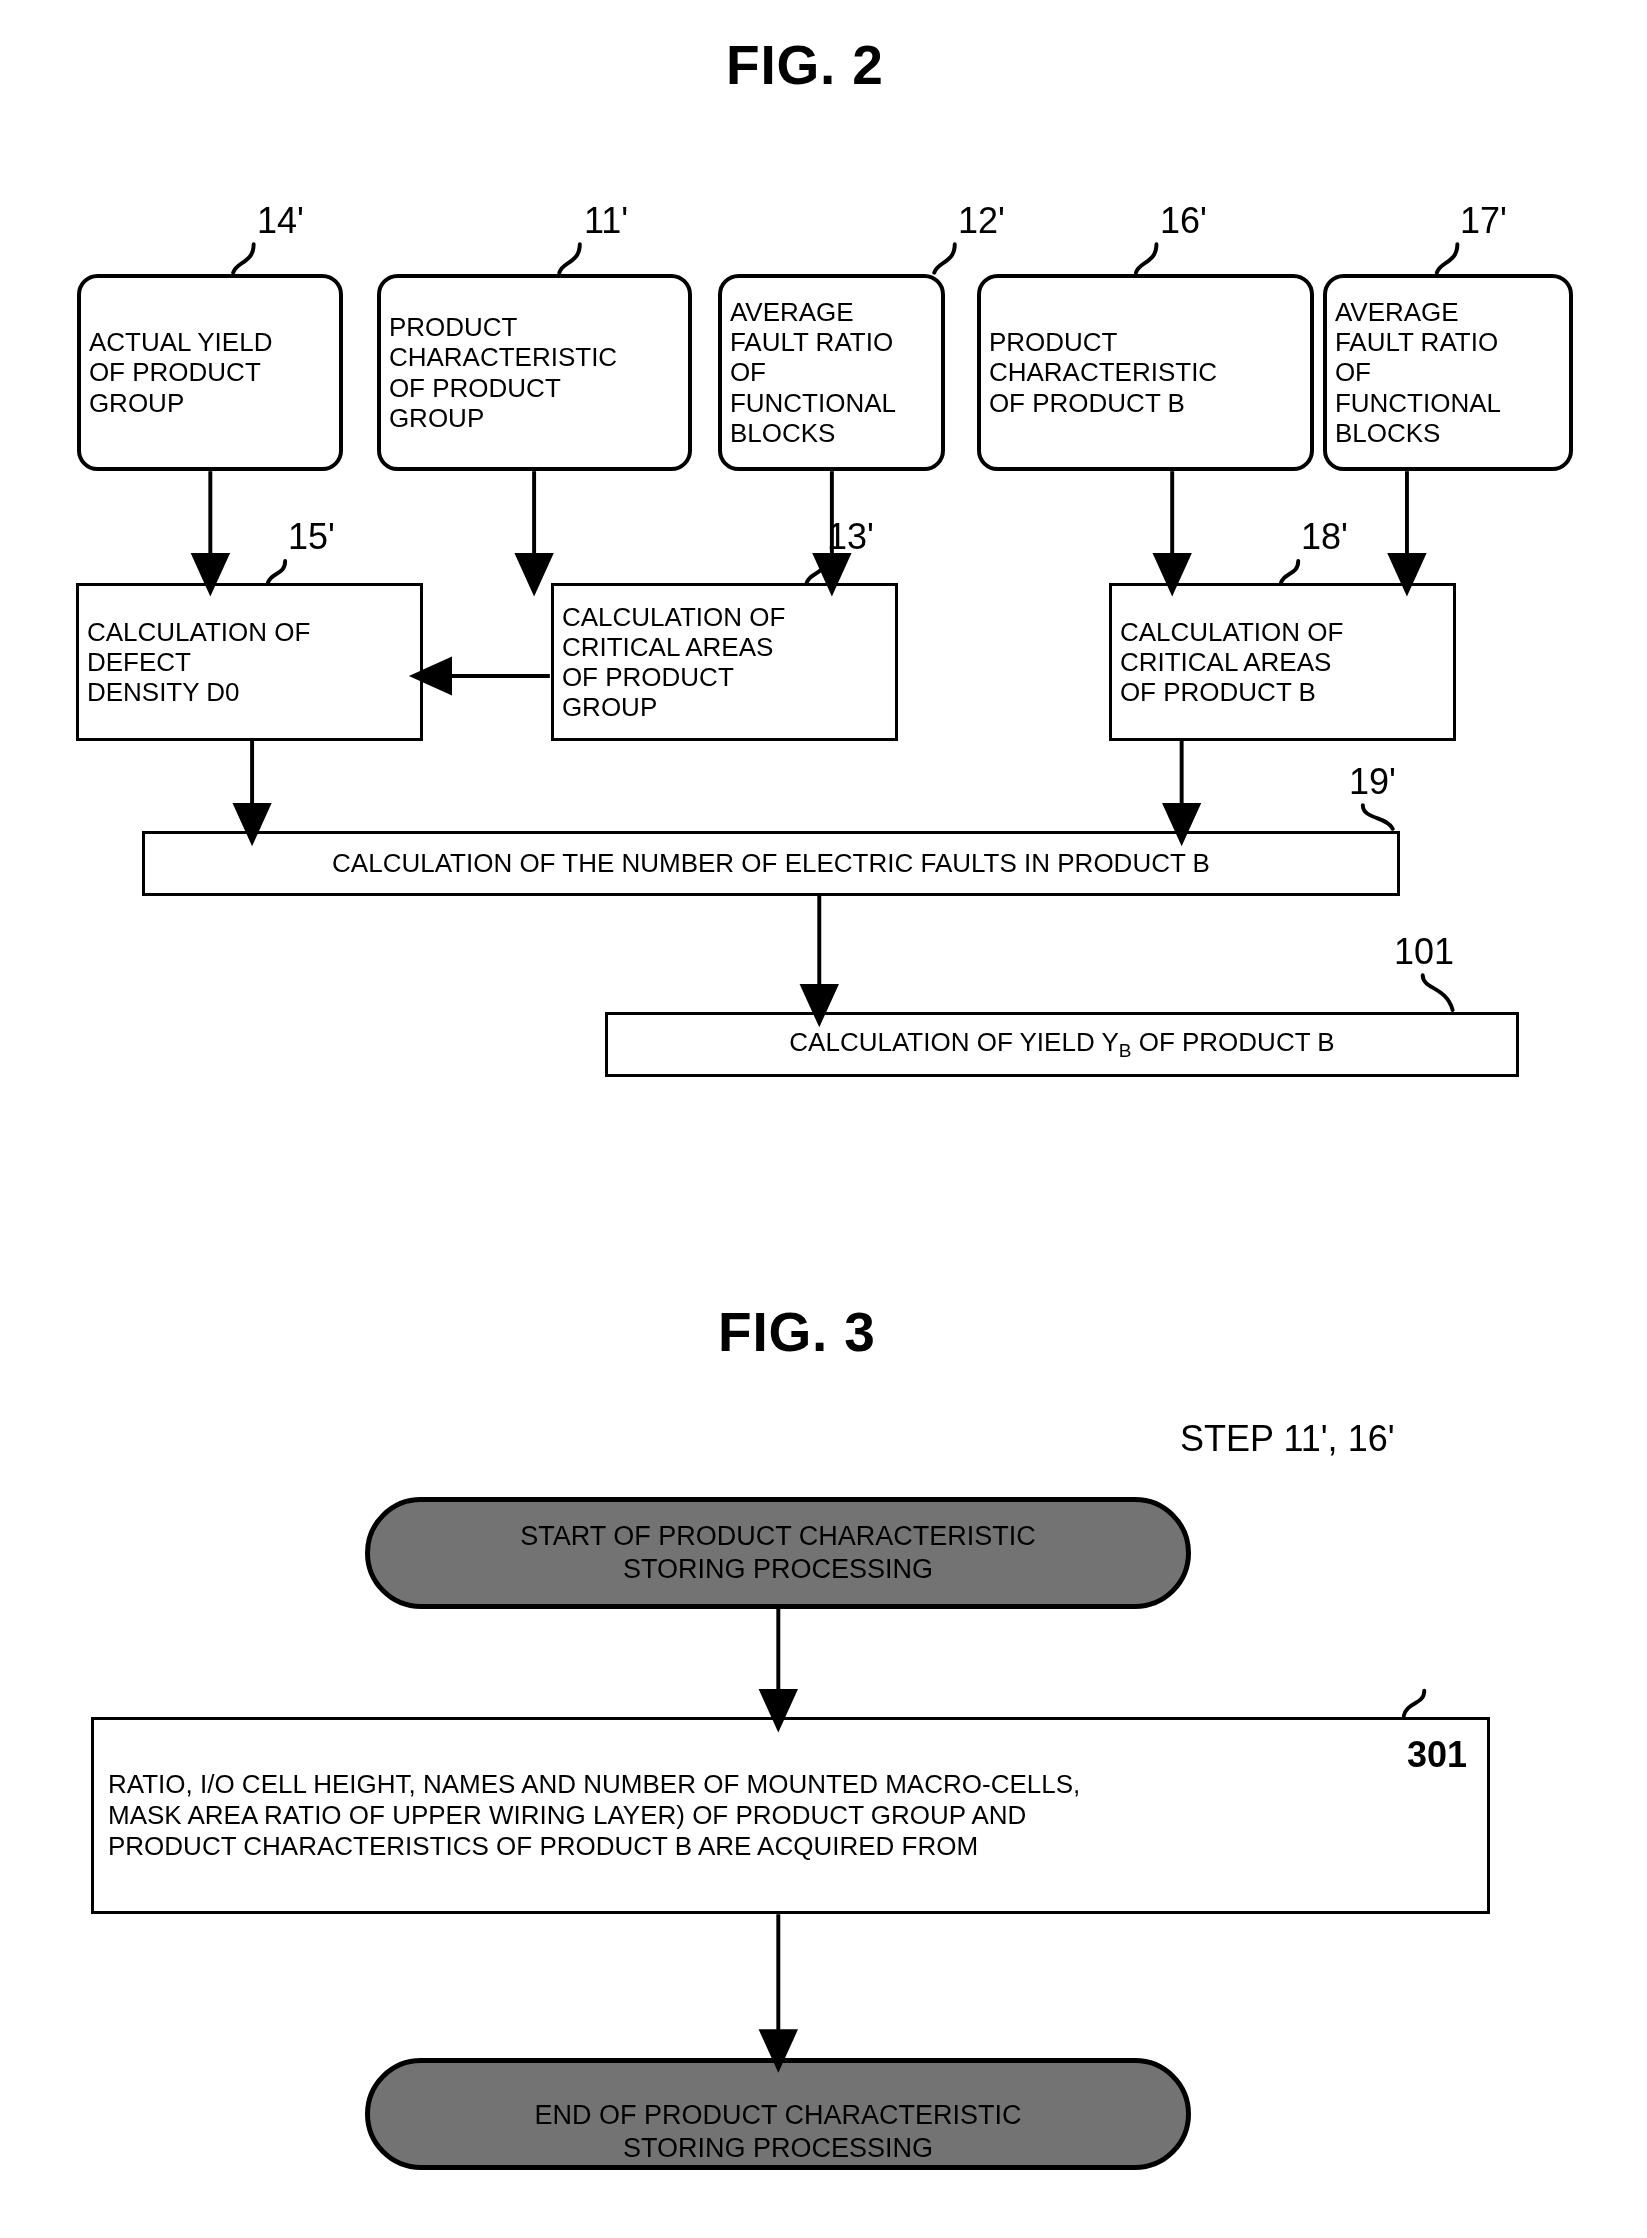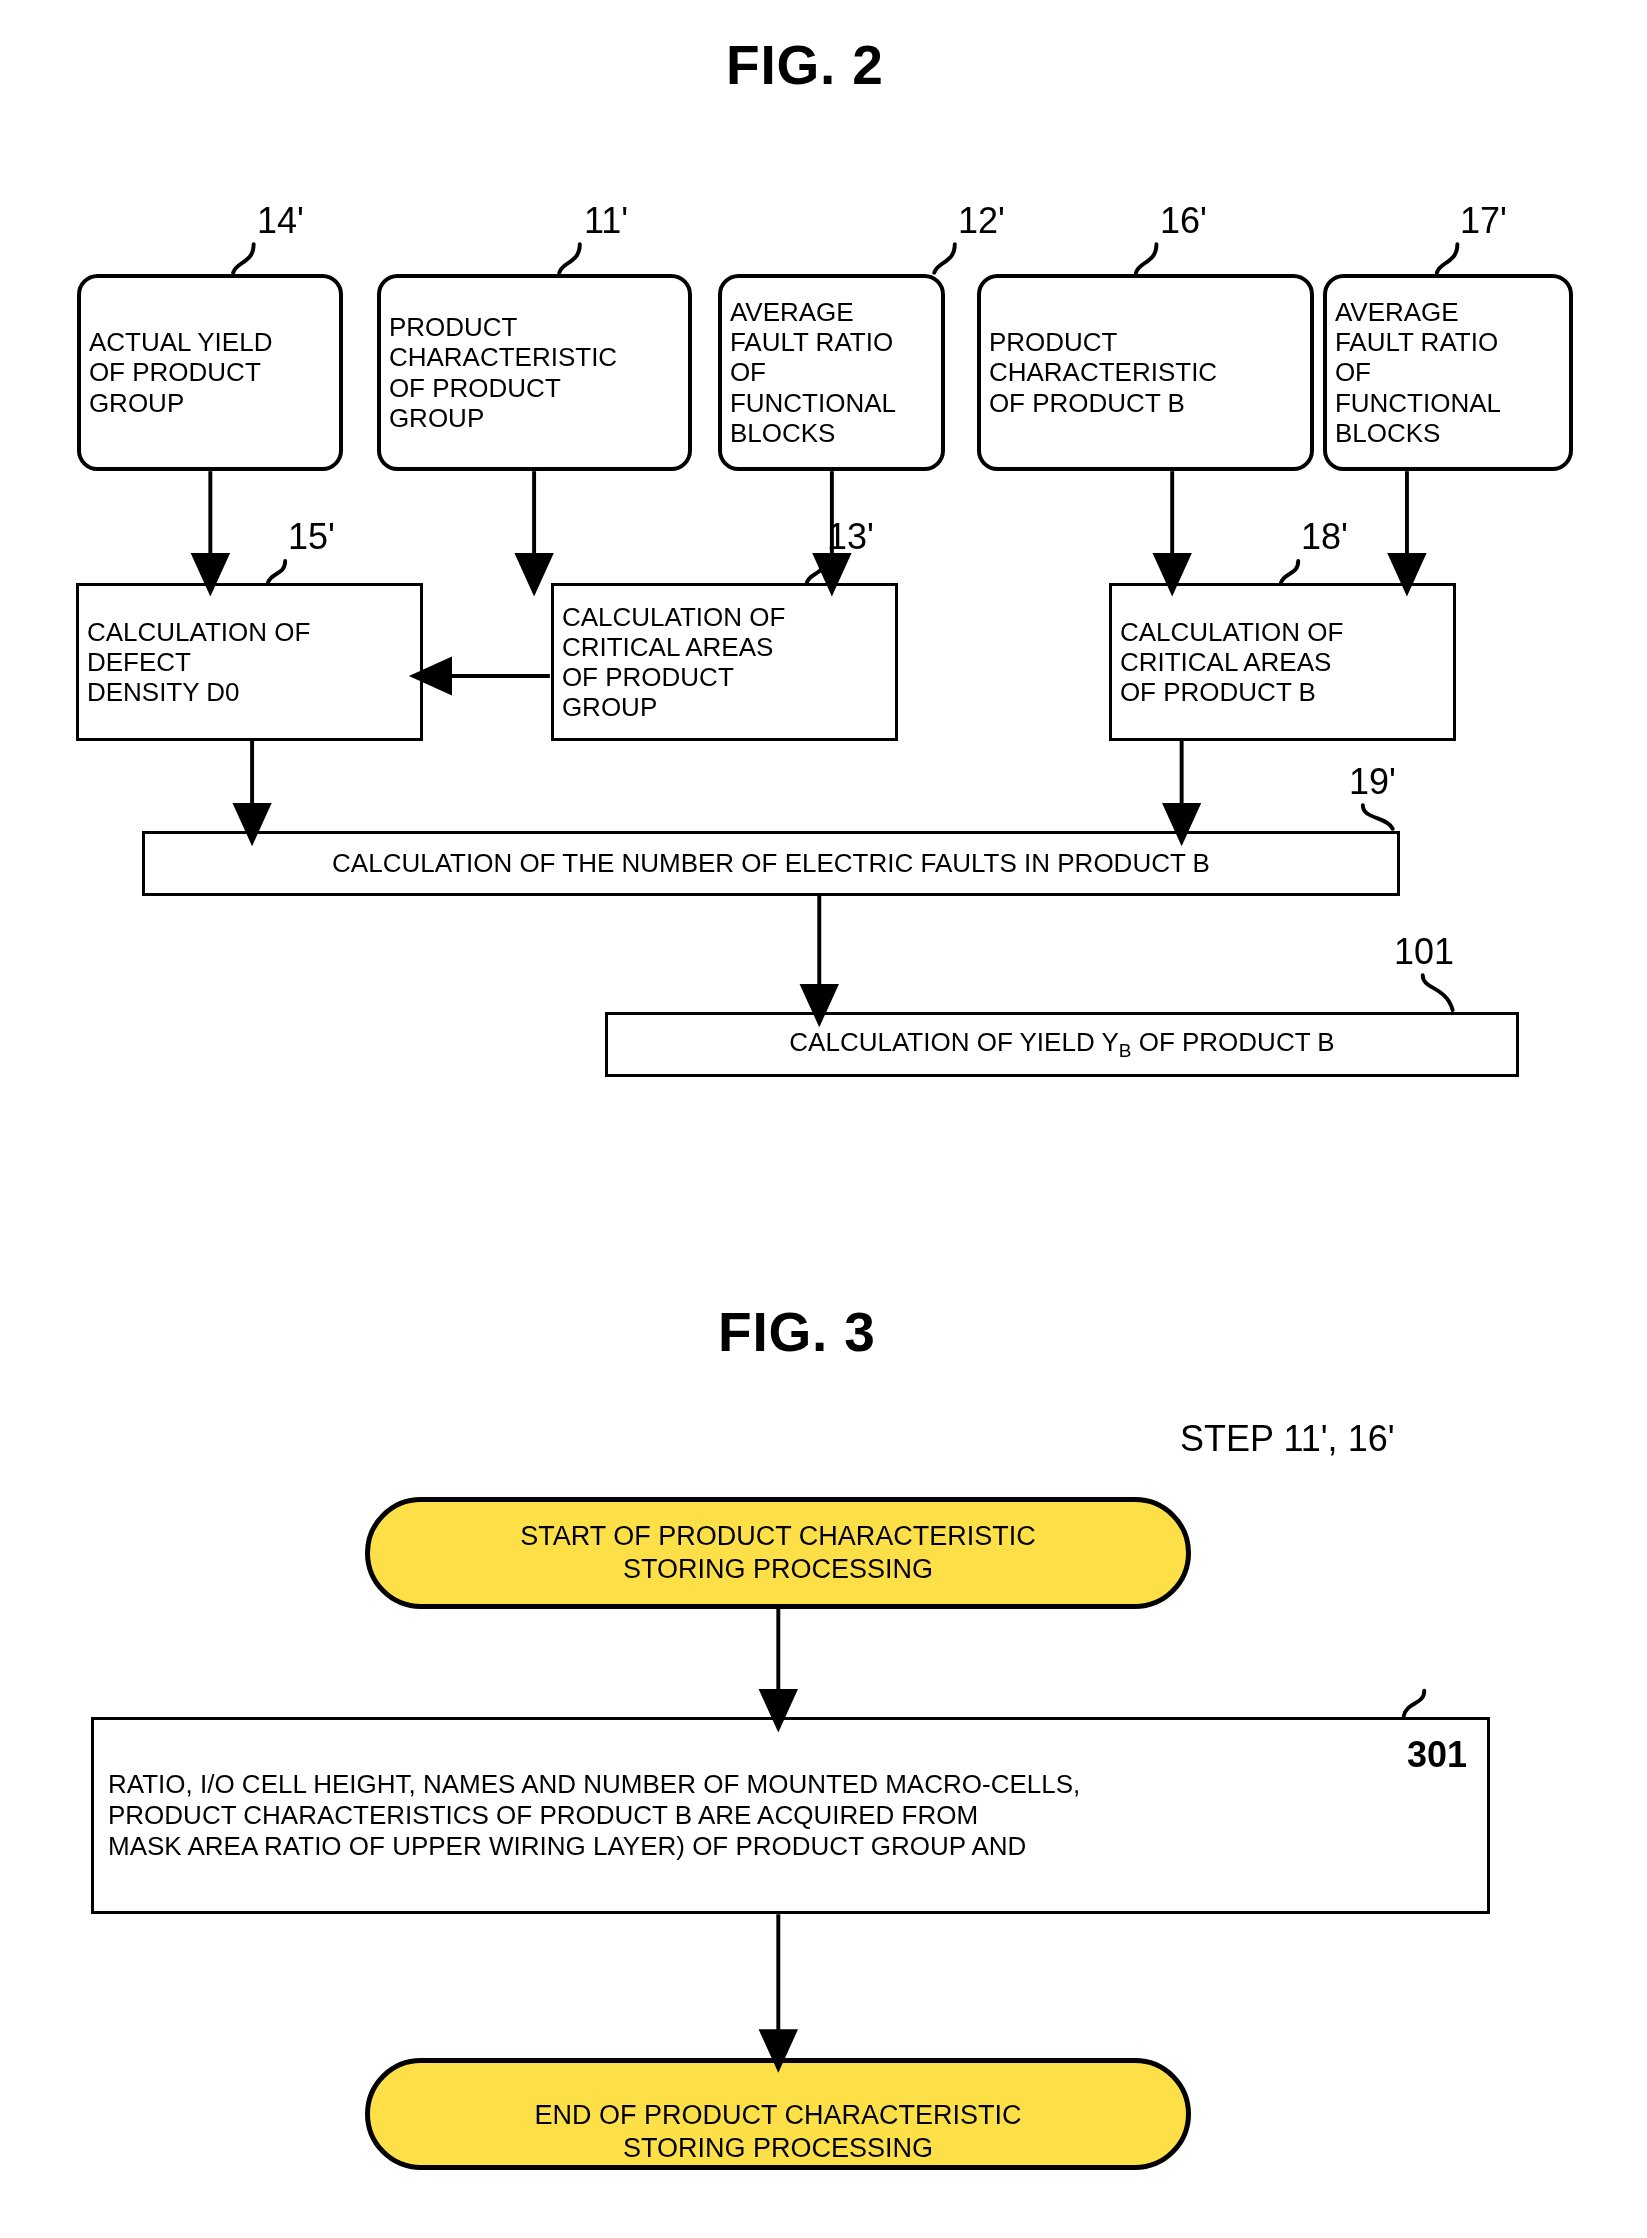--- a/index.html
+++ b/index.html
@@ -41,21 +41,21 @@
 
   
   .proc{border-width:3.9px;}
 
   
   .term{
     position:absolute;
     box-sizing:border-box;
     border:5.5px solid #000;
     border-radius:71px;
-    background:#fde047;
+    background:#737373;
     display:flex;align-items:center;justify-content:center;
     font-size:27px;
     line-height:1.22;
     text-align:center;
   }
 
   
   .ref{
     position:absolute;
     font-size:36px;
@@ -175,22 +175,22 @@
   <div class="term" style="left:365px;top:1497px;width:826px;height:112px;">
     <div>
       <div>START OF PRODUCT CHARACTERISTIC</div>
       <div>STORING PROCESSING</div>
     </div>
   </div>
 
   <div class="node proc left" style="left:91px;top:1717px;width:1399px;height:197px;font-size:26px;">
     <div class="txt" style="padding:0 14px;line-height:1.2;">
       <div>RATIO, I/O CELL HEIGHT, NAMES AND NUMBER OF MOUNTED MACRO-CELLS,</div>
+      <div>MASK AREA RATIO OF UPPER WIRING LAYER) OF PRODUCT GROUP AND</div>
       <div>PRODUCT CHARACTERISTICS OF PRODUCT B ARE ACQUIRED FROM</div>
-      <div>MASK AREA RATIO OF UPPER WIRING LAYER) OF PRODUCT GROUP AND</div>
     </div>
   </div>
 
   <div class="term" style="left:365px;top:2058px;width:826px;height:112px;align-items:flex-end;">
     <div>
       <div>END OF PRODUCT CHARACTERISTIC</div>
       <div>STORING PROCESSING</div>
     </div>
   </div>
 

